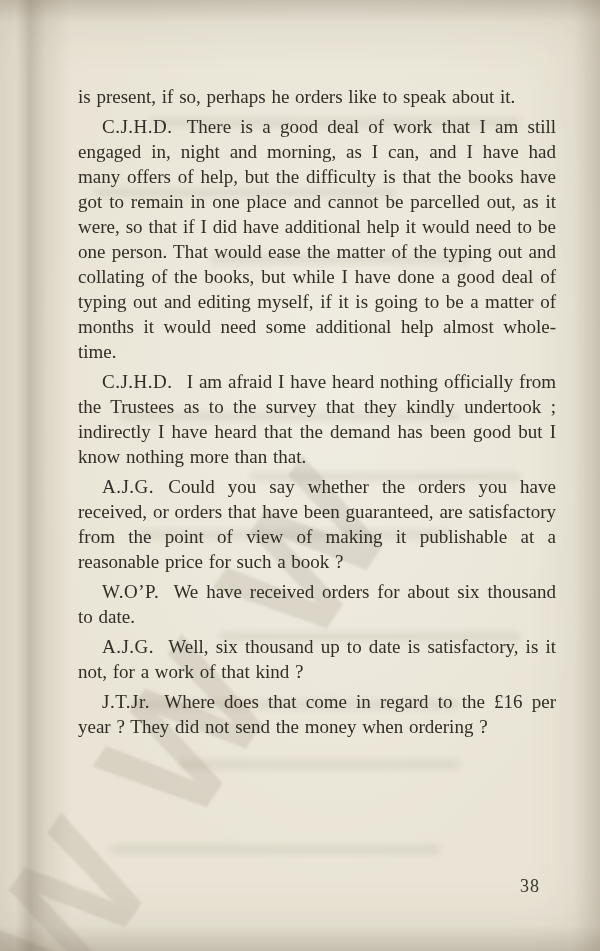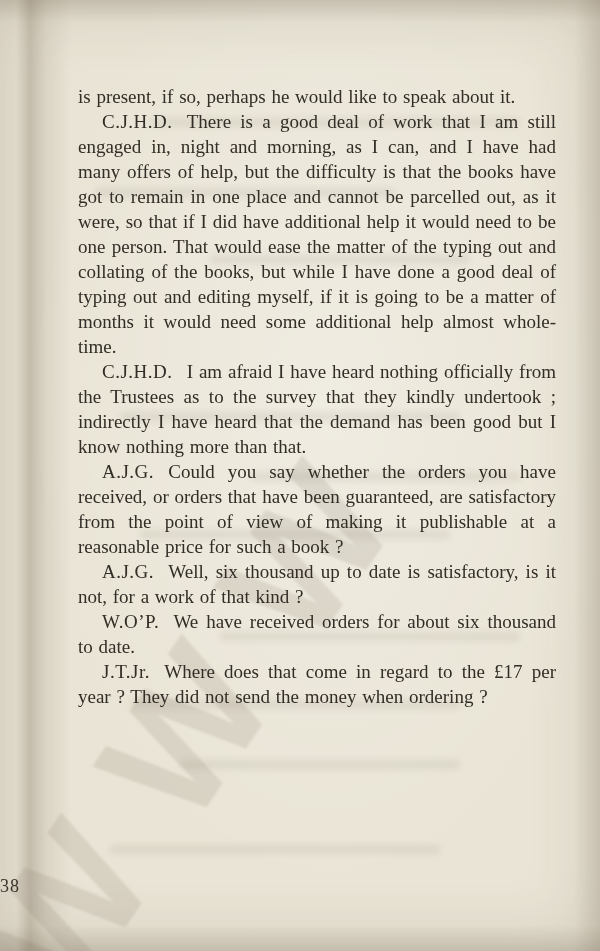--- a/index.html
+++ b/index.html
@@ -62,34 +62,34 @@
     font-size: 19px;
     line-height: 25px;
     text-align: justify;
     word-spacing: 1px;
   }
 
   .para {
     margin: 0;
     text-indent: 24px;
   }
-  .para + .para { }
+  .para + .para { margin-top: 5px; }
   .para.no-indent { text-indent: 0; }
 
   .speaker {
     margin-right: 0.75em;
     letter-spacing: 0.5px;
   }
 
   .page-number {
     position: absolute;
     left: 0;
     top: 876px;
     width: 540px;
-    text-align: left;
+    text-align: right;
     font-size: 18px;
     color: #3a352d;
     letter-spacing: 1px;
   }
 </style>
 </head>
 <body>
 
 <div class="scan">
 
@@ -100,24 +100,24 @@
   <div class="bleed" style="left:210px; top:255px; width:260px;"></div>
   <div class="bleed" style="left:120px; top:412px; width:340px;"></div>
   <div class="bleed" style="left:250px; top:472px; width:270px;"></div>
   <div class="bleed" style="left:140px; top:530px; width:310px;"></div>
   <div class="bleed" style="left:220px; top:632px; width:300px;"></div>
   <div class="bleed" style="left:130px; top:700px; width:330px;"></div>
   <div class="bleed" style="left:180px; top:760px; width:280px;"></div>
   <div class="bleed" style="left:110px; top:845px; width:330px;"></div>
 
   <div class="text-block">
-      <p class="para no-indent"><span>is present, if so, perhaps he would like to speak about it.</span></p>
+      <p class="para no-indent"><span>is present, if so, perhaps he orders like to speak about it.</span></p>
       <p class="para"><span class="speaker">C.J.H.D.</span><span>There is a good deal of work that I am still engaged in, night and morning, as I can, and I have had many offers of help, but the difficulty is that the books have got to remain in one place and cannot be parcelled out, as it were, so that if I did have additional help it would need to be one person. That would ease the matter of the typing out and collating of the books, but while I have done a good deal of typing out and editing myself, if it is going to be a matter of months it would need some additional help almost whole-time.</span></p>
       <p class="para"><span class="speaker">C.J.H.D.</span><span>I am afraid I have heard nothing officially from the Trustees as to the survey that they kindly undertook ; indirectly I have heard that the demand has been good but I know nothing more than that.</span></p>
       <p class="para"><span class="speaker">A.J.G.</span><span>Could you say whether the orders you have received, or orders that have been guaranteed, are satisfactory from the point of view of making it publishable at a reasonable price for such a book ?</span></p>
+      <p class="para"><span class="speaker">W.O’P.</span><span>We have received orders for about six thousand to date.</span></p>
       <p class="para"><span class="speaker">A.J.G.</span><span>Well, six thousand up to date is satisfactory, is it not, for a work of that kind ?</span></p>
-      <p class="para"><span class="speaker">W.O’P.</span><span>We have received orders for about six thousand to date.</span></p>
-      <p class="para"><span class="speaker">J.T.Jr.</span><span>Where does that come in regard to the £17 per year ? They did not send the money when ordering ?</span></p>
+      <p class="para"><span class="speaker">J.T.Jr.</span><span>Where does that come in regard to the £16 per year ? They did not send the money when ordering ?</span></p>
     </div>
 
   <div class="page-number">38</div>
 
 </div>
 
 </body></html>

